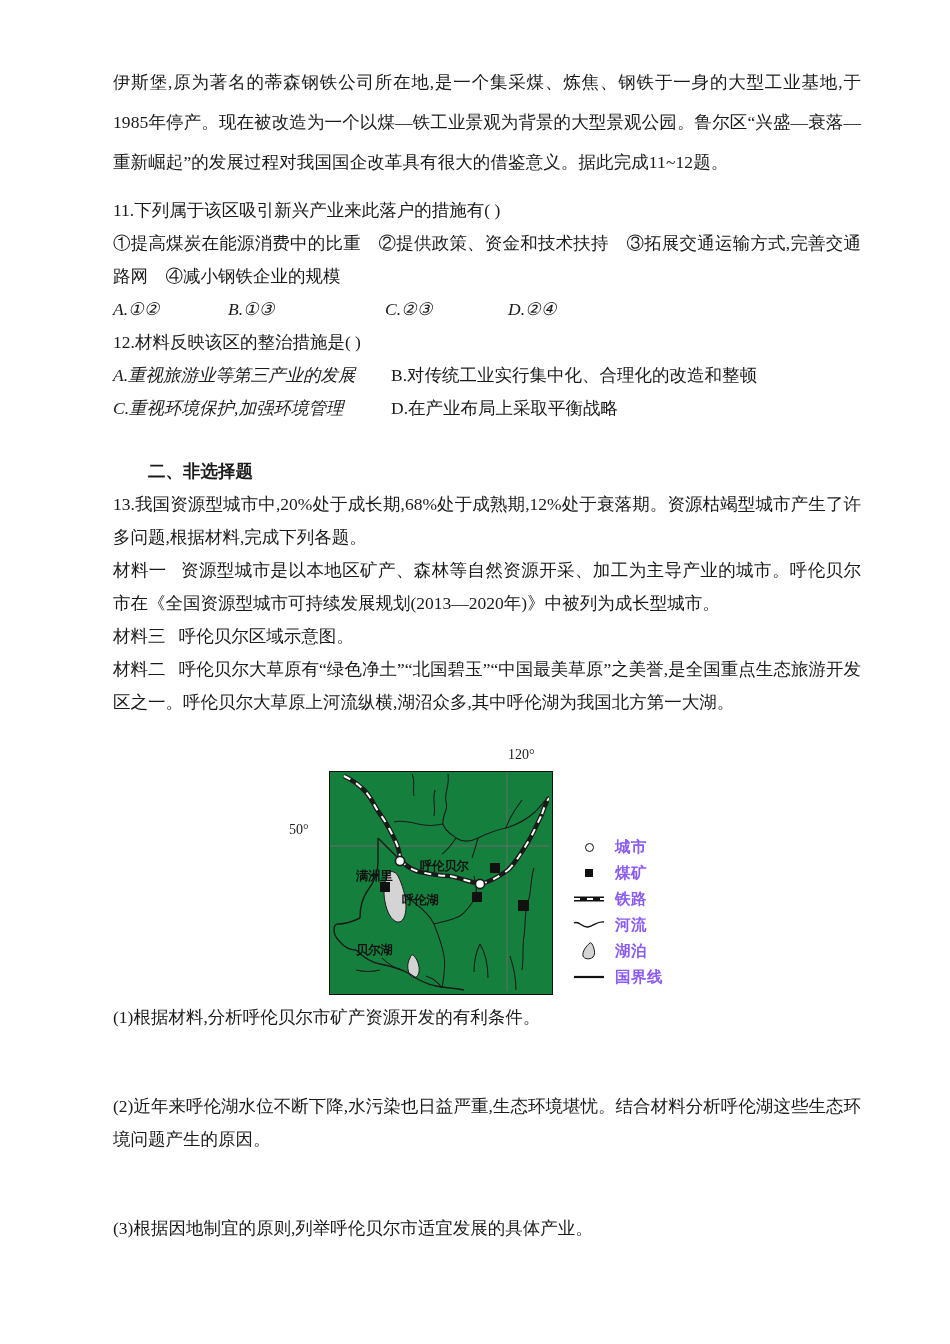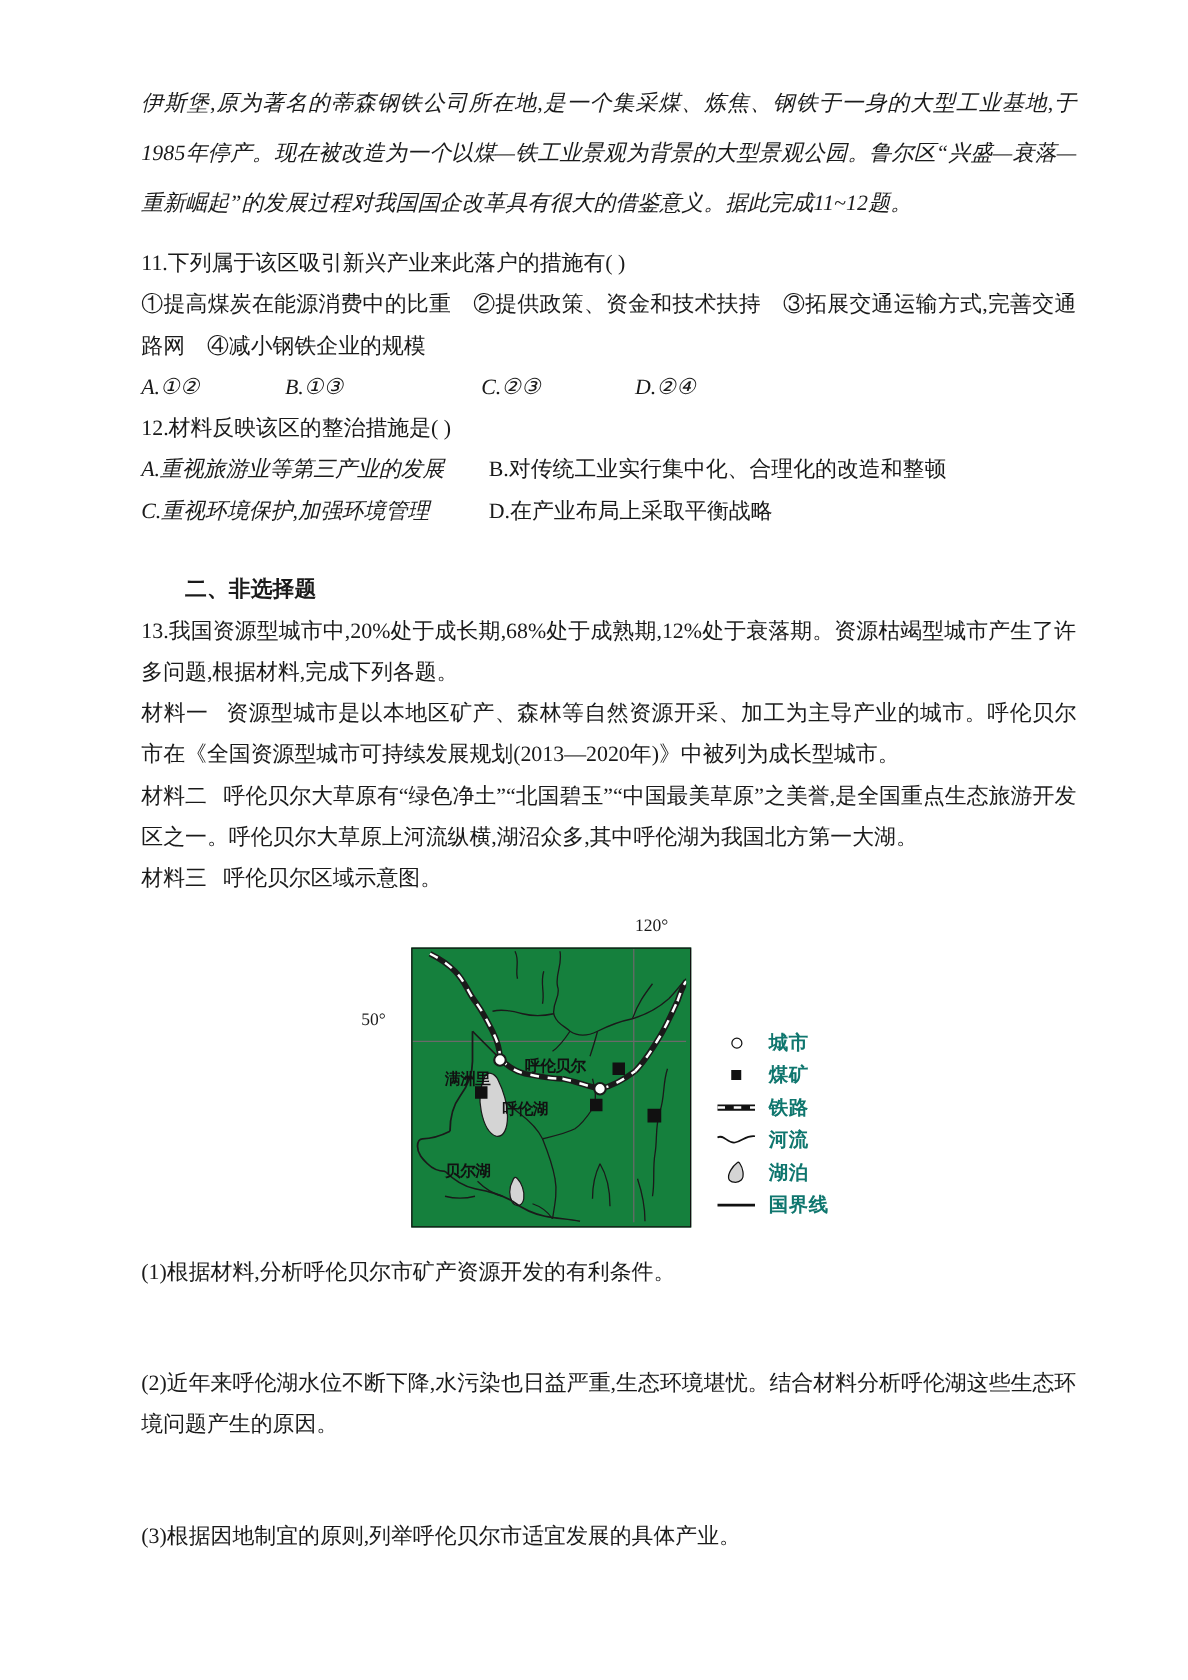--- a/index.html
+++ b/index.html
@@ -29,21 +29,20 @@
     width: 748px;
   }
 
   
   .para {
     font-size: 17.5px;
     line-height: 40px;
     text-align: justify;
     text-justify: inter-ideograph;
     letter-spacing: 0.1px;
-    font-style: italic;
   }
   .q-stem {
     font-size: 17.5px;
     line-height: 33px;
   }
   .q-body {
     font-size: 17.5px;
     line-height: 33px;
     text-align: justify;
     text-justify: inter-ideograph;
@@ -87,21 +86,21 @@
   
   .figure-wrap {
     position: relative;
     width: 748px;
     height: 268px;
     margin-top: 14px;
   }
   .figure-inner {
     position: absolute;
     left: 170px;
-    top: 0;
+    top: 13px;
     width: 430px;
     height: 268px;
   }
   .map-frame {
     position: absolute;
     left: 46px;
     top: 25px;
     width: 222px;
     height: 222px;
     border: 1.6px solid #111;
@@ -151,21 +150,21 @@
     width: 36px;
     display: flex;
     align-items: center;
     justify-content: center;
     flex: 0 0 36px;
   }
   .legend-txt {
     font-size: 15.5px;
     font-family: "Liberation Sans", sans-serif;
     font-weight: bold;
-    color: #0f766e;
+    color: #8b5cf6;
     letter-spacing: 0.5px;
     padding-left: 8px;
   }
   .sym-circle {
     width: 7px; height: 7px;
     border: 1.4px solid #111;
     border-radius: 50%;
     background: #fff;
   }
   .sym-square {
@@ -206,25 +205,25 @@
 
     <div class="section-head">二、非选择题</div>
 
     <div class="q-body">13.我国资源型城市中,20%处于成长期,68%处于成熟期,12%处于衰落期。资源枯竭型城市产生了许多问题,根据材料,完成下列各题。</div>
 
     <div class="q-body">
       <span class="mat-label">材料一</span>&nbsp;&nbsp;&nbsp;<span>资源型城市是以本地区矿产、森林等自然资源开采、加工为主导产业的城市。呼伦贝尔市在《全国资源型城市可持续发展规划(2013—2020年)》中被列为成长型城市。</span>
     </div>
 
     <div class="q-body">
+      <span class="mat-label">材料三</span>&nbsp;&nbsp;&nbsp;<span>呼伦贝尔区域示意图。</span>
+    </div>
+
+    <div class="q-body">
       <span class="mat-label">材料二</span>&nbsp;&nbsp;&nbsp;<span>呼伦贝尔大草原有“绿色净土”“北国碧玉”“中国最美草原”之美誉,是全国重点生态旅游开发区之一。呼伦贝尔大草原上河流纵横,湖沼众多,其中呼伦湖为我国北方第一大湖。</span>
-    </div>
-
-    <div class="q-body">
-      <span class="mat-label">材料三</span>&nbsp;&nbsp;&nbsp;<span>呼伦贝尔区域示意图。</span>
     </div>
 
     <div class="figure-wrap">
       <div class="figure-inner">
 
         <div class="lon-label">120°</div>
         <div class="lat-label">50°</div>
 
         <div class="map-frame">
           <svg class="map-svg" width="219" height="219" viewBox="0 0 219 219">

